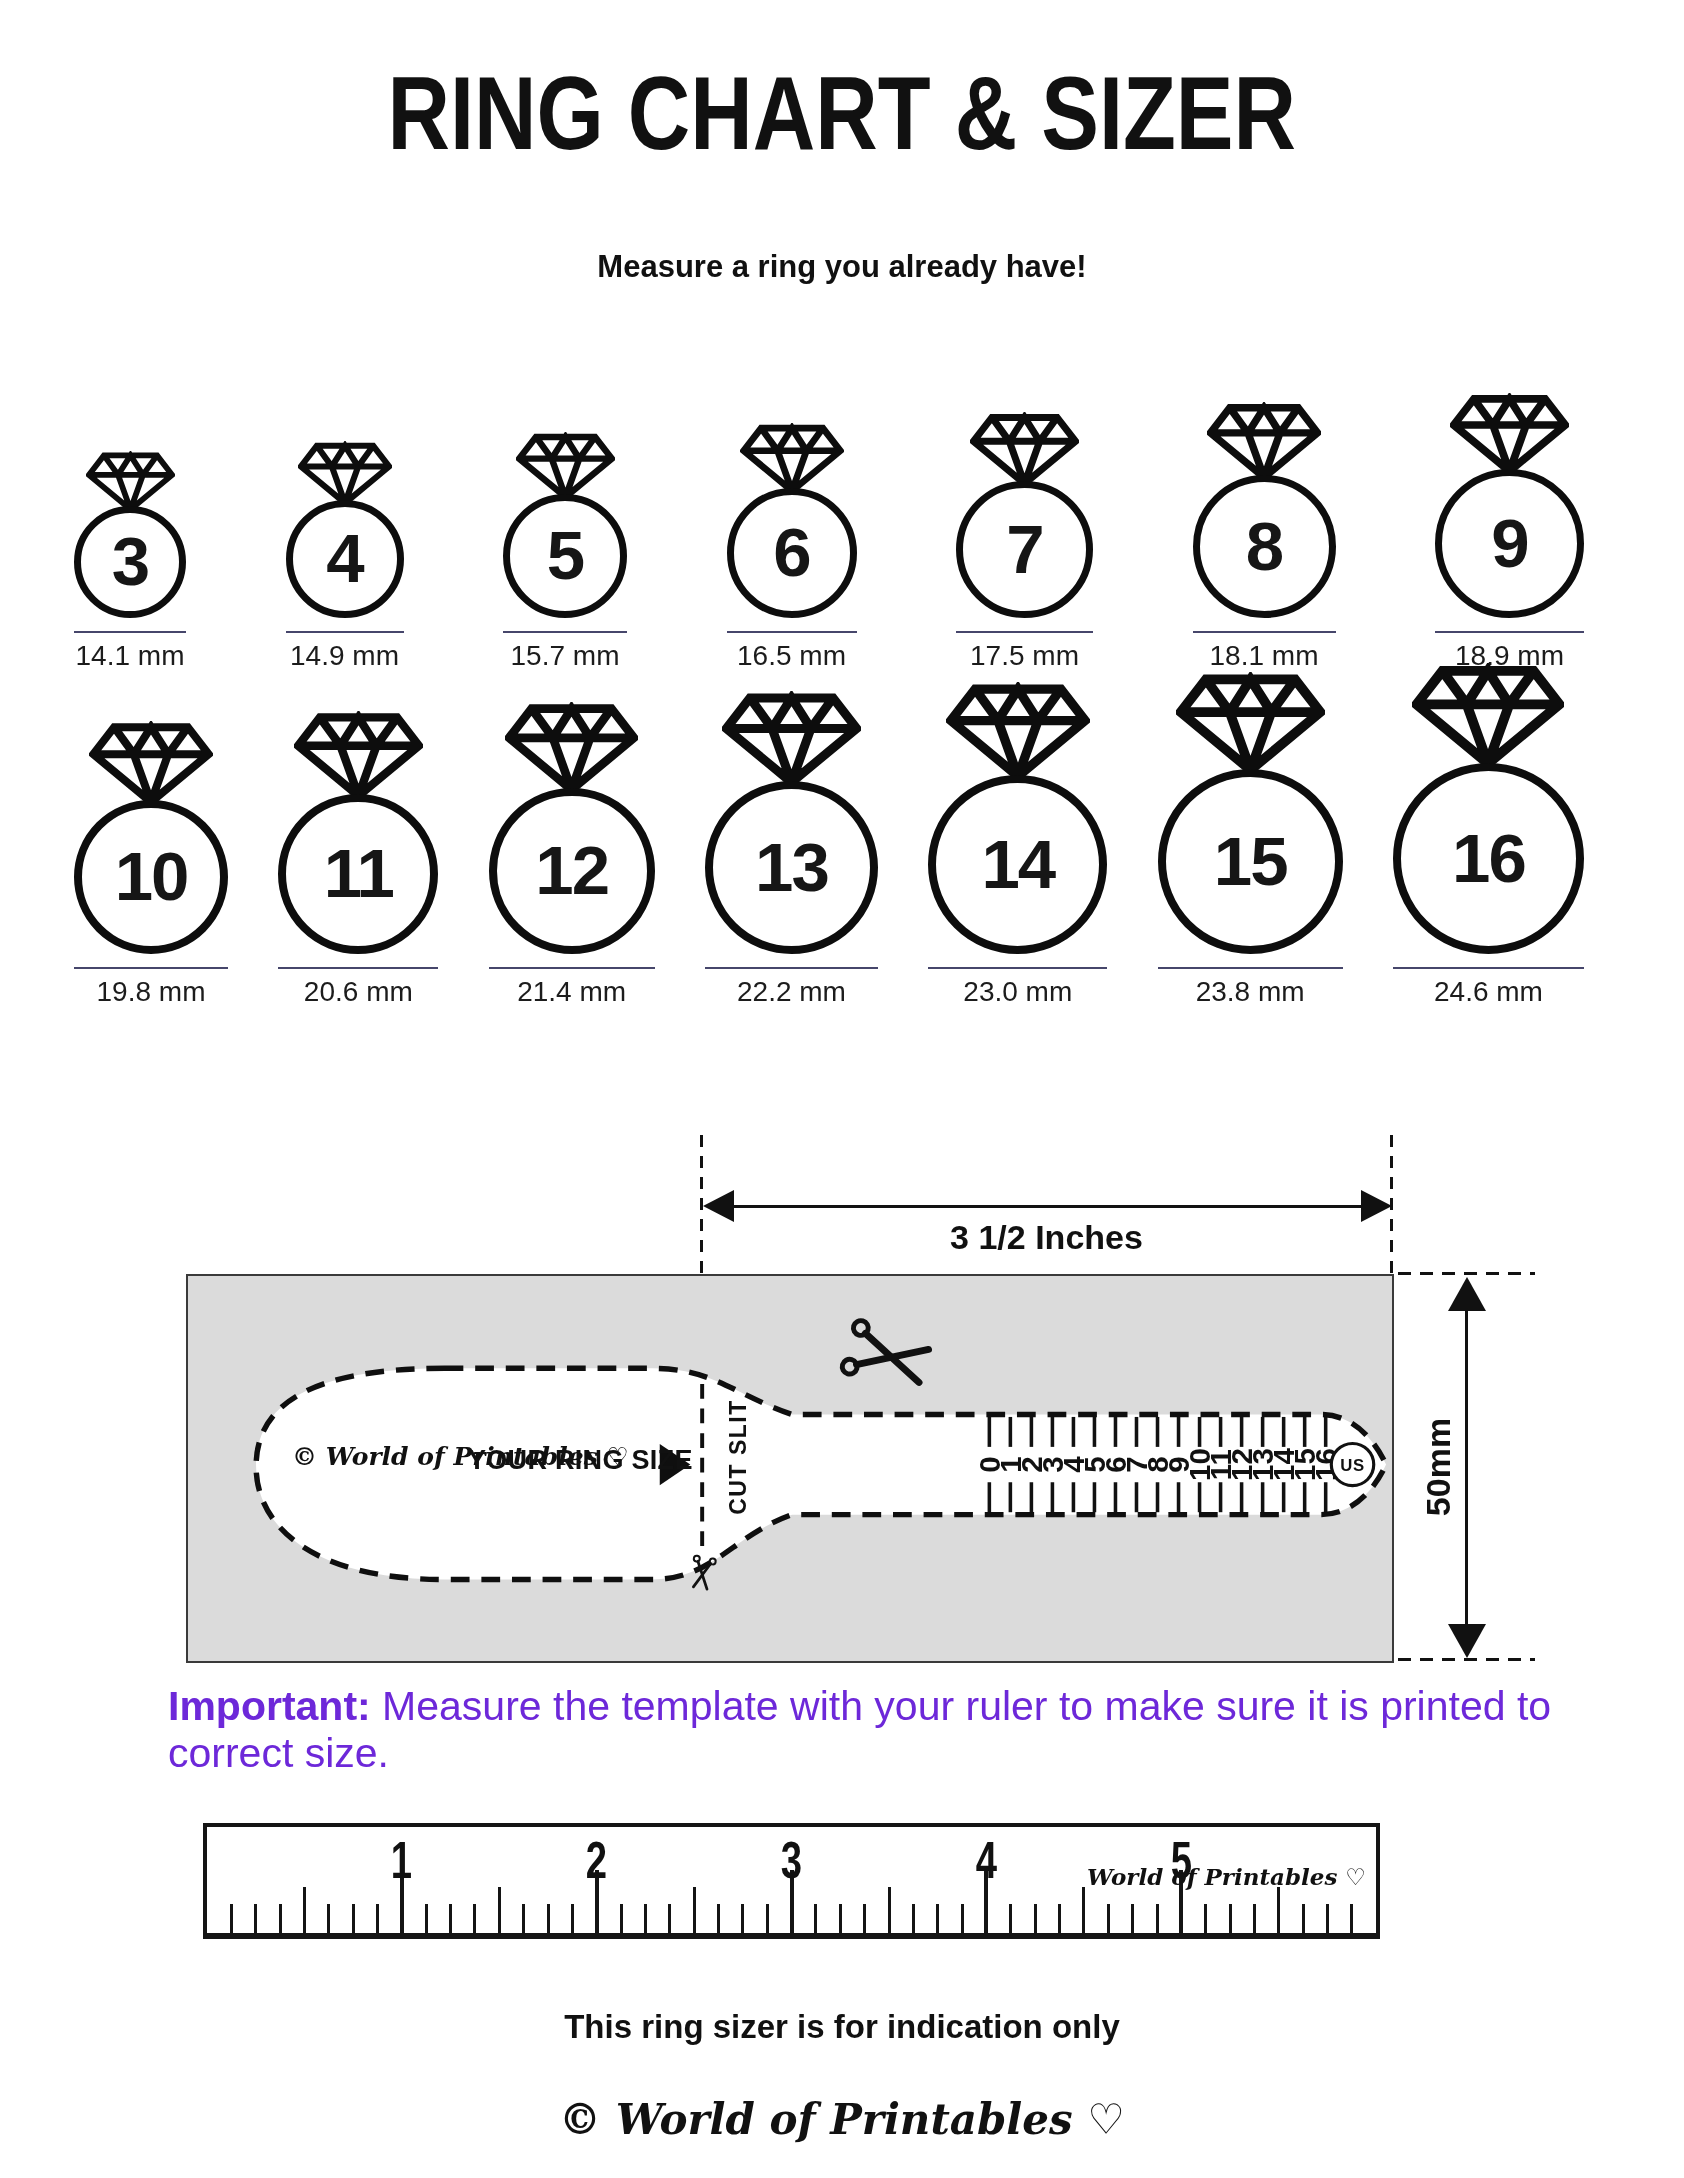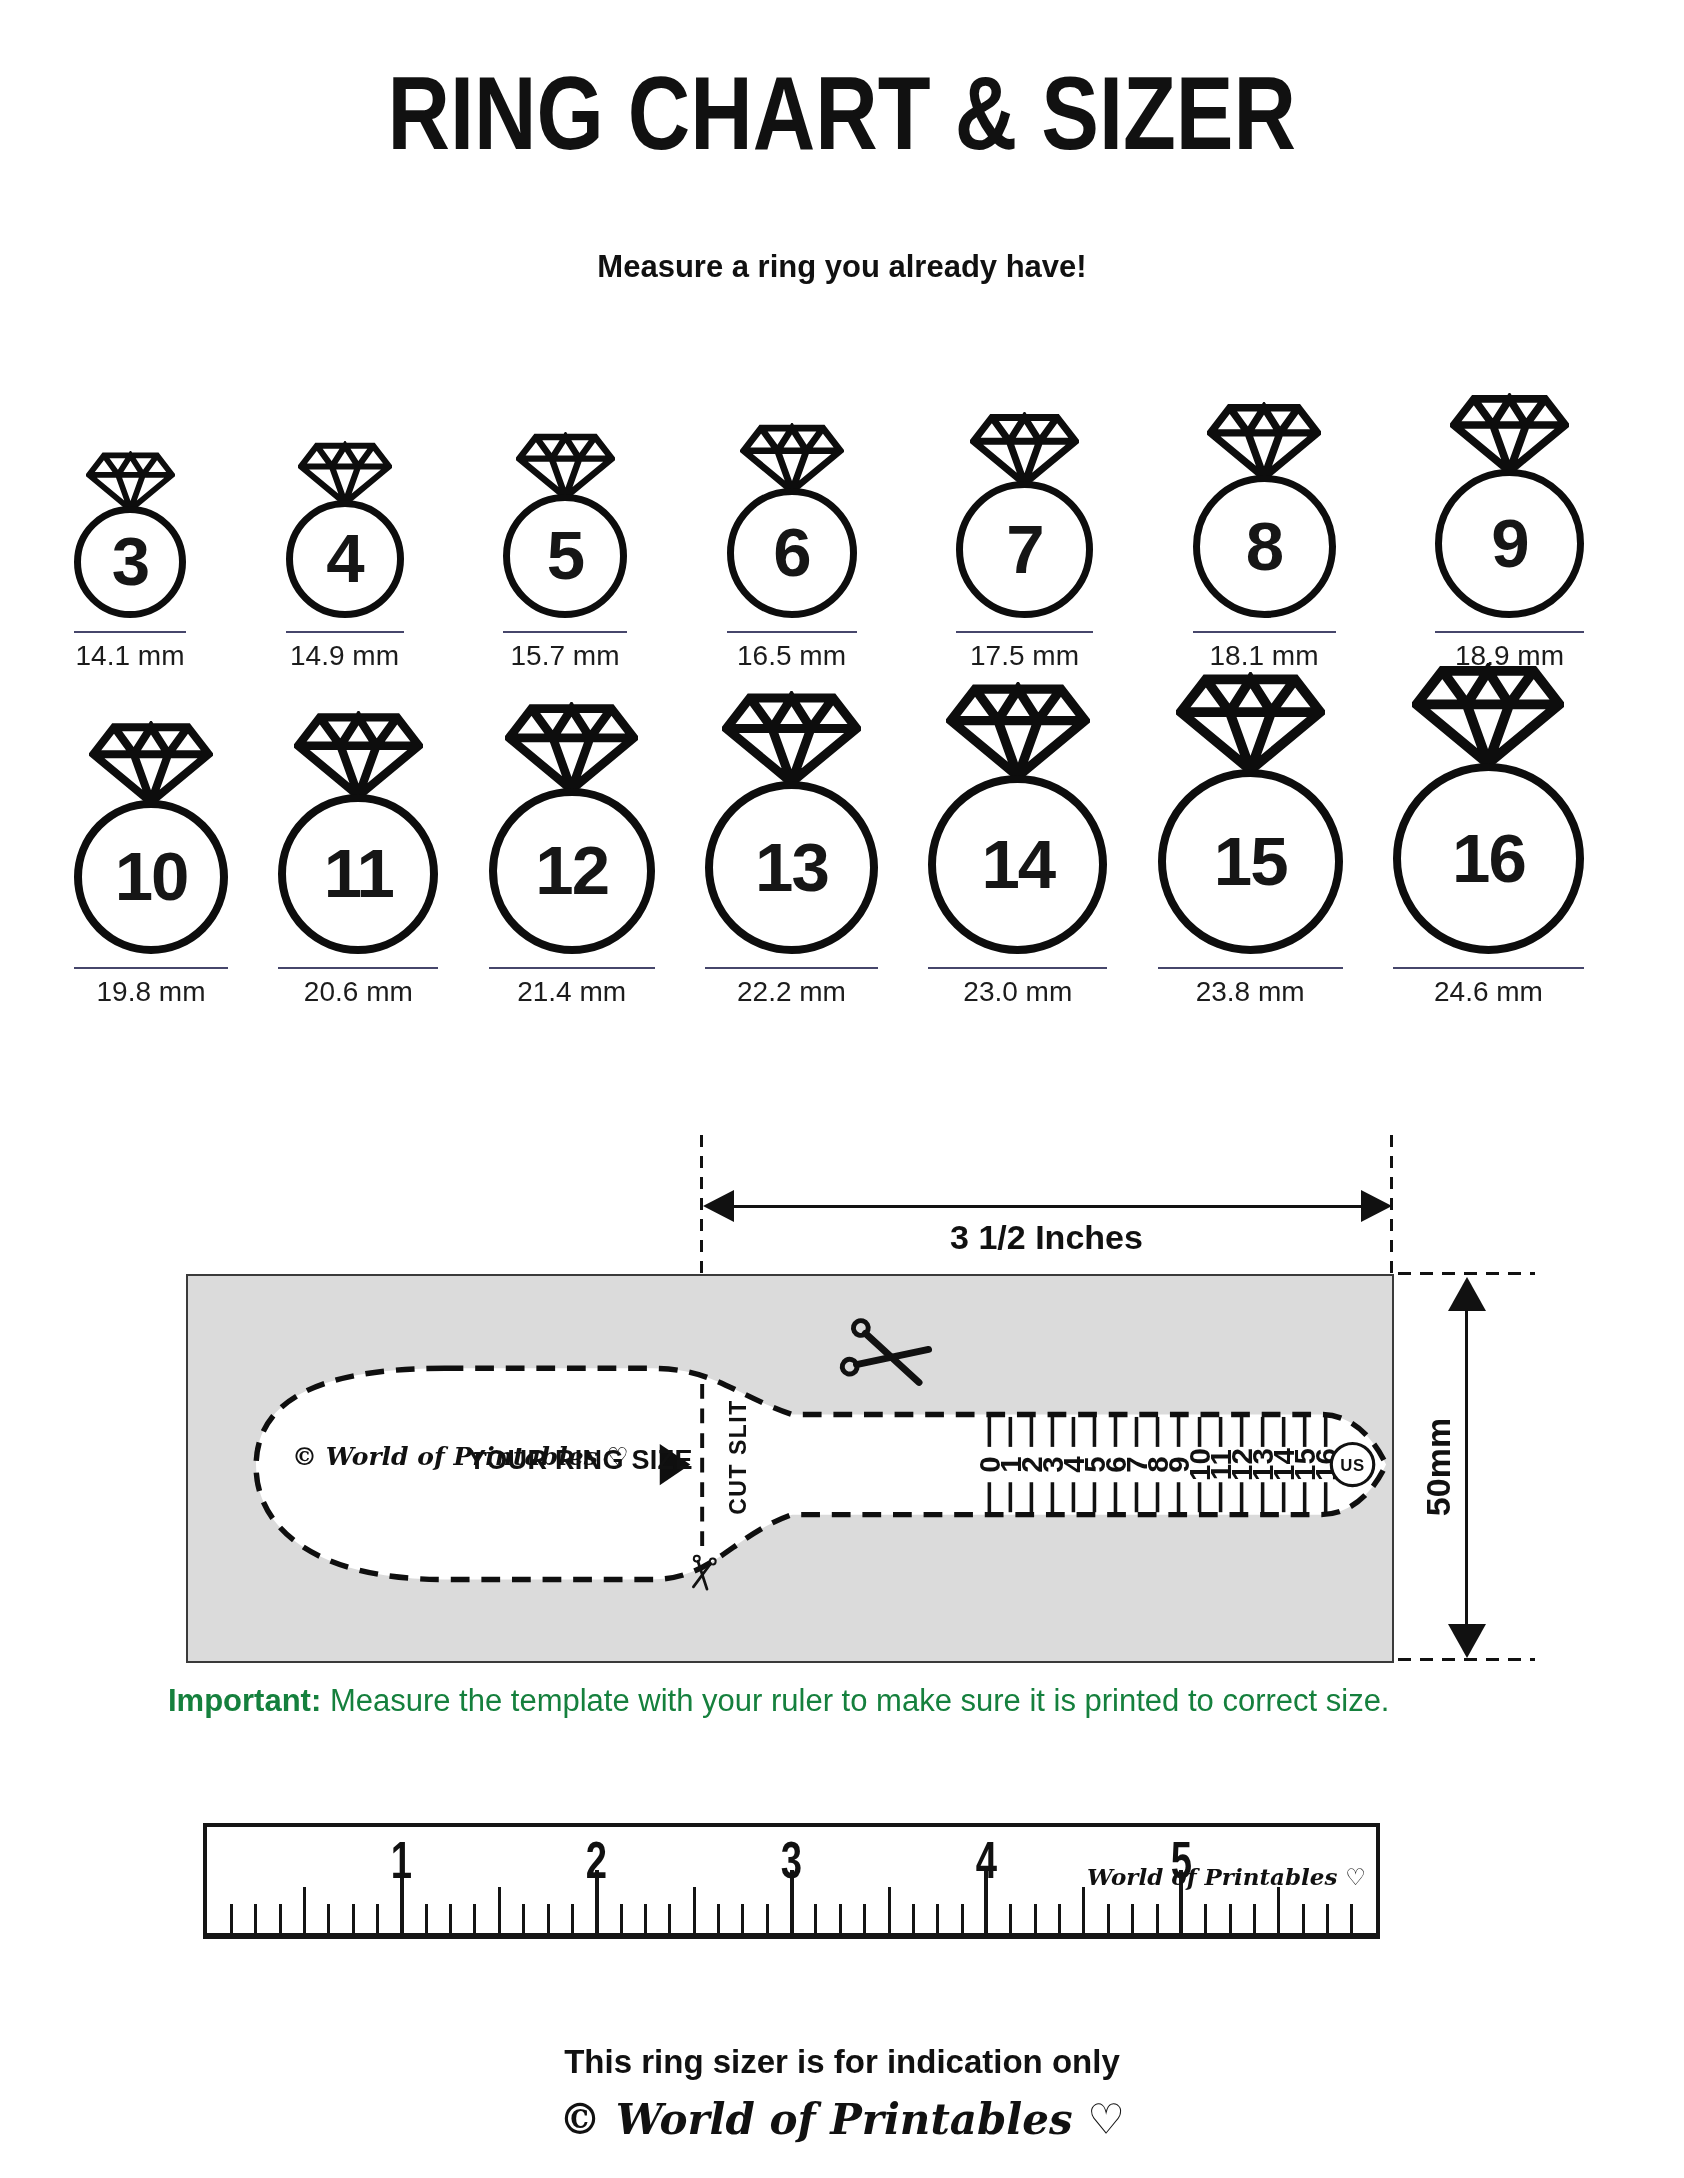--- a/index.html
+++ b/index.html
@@ -39,30 +39,30 @@
   
   #template-rect{left:186px;top:1274px;width:1208px;height:389px;background:#dbdbdb;border:2px solid #3a3a3a;box-sizing:border-box;}
   #sizer-svg{position:absolute;left:0;top:0;}
   #brand-blob{left:292px;top:1442px;font-size:25px;}
   .script{font-family:"DejaVu Serif", serif;font-style:italic;font-weight:700;}
   #your-ring-size{left:468px;top:1445px;font-size:27px;font-weight:700;letter-spacing:0.3px;white-space:nowrap;}
   #cut-slit{left:659px;top:1444px;width:158px;height:26px;text-align:center;font-size:23px;font-weight:700;letter-spacing:1.5px;transform:rotate(-90deg);white-space:nowrap;}
   .strip-num{font-family:"Liberation Sans",sans-serif;font-size:30px;font-weight:700;fill:#111;}
   #us-text{font-family:"Liberation Sans",sans-serif;font-size:17px;font-weight:600;fill:#111;letter-spacing:.5px;}
   
-  #important{left:168px;top:1683px;font-size:31px;color:#15803d;}
+  #important{left:168px;top:1683px;font-size:41px;color:#6d28d9;}
   #important b{font-weight:700;}
   
   #ruler{left:203px;top:1823px;width:1177px;height:116px;border:4px solid #151515;border-bottom-width:6px;box-sizing:border-box;background:#fff;}
   #ruler-inner{position:absolute;left:0;top:0;right:0;bottom:0;}
   .rt{position:absolute;bottom:0;background:#141414;}
   .rn{position:absolute;top:4px;font-size:51px;font-weight:700;text-align:center;transform:scaleX(.75);}
   #ruler-brand{position:absolute;right:10px;top:36px;font-size:23px;white-space:nowrap;}
   
-  #footer-bold{top:2008px;font-size:33px;font-weight:700;margin-top:35px;}
+  #footer-bold{top:2008px;font-size:33px;font-weight:700;}
   #footer-text{top:2043px;font-size:31px;color:#141414;}
   #footer-logo{top:2095px;font-size:42px;}
 </style>
 </head>
 <body>
 
 <div id="page">
 
   <div class="abs center" id="title"><span>RING CHART &amp; SIZER</span></div>
 

